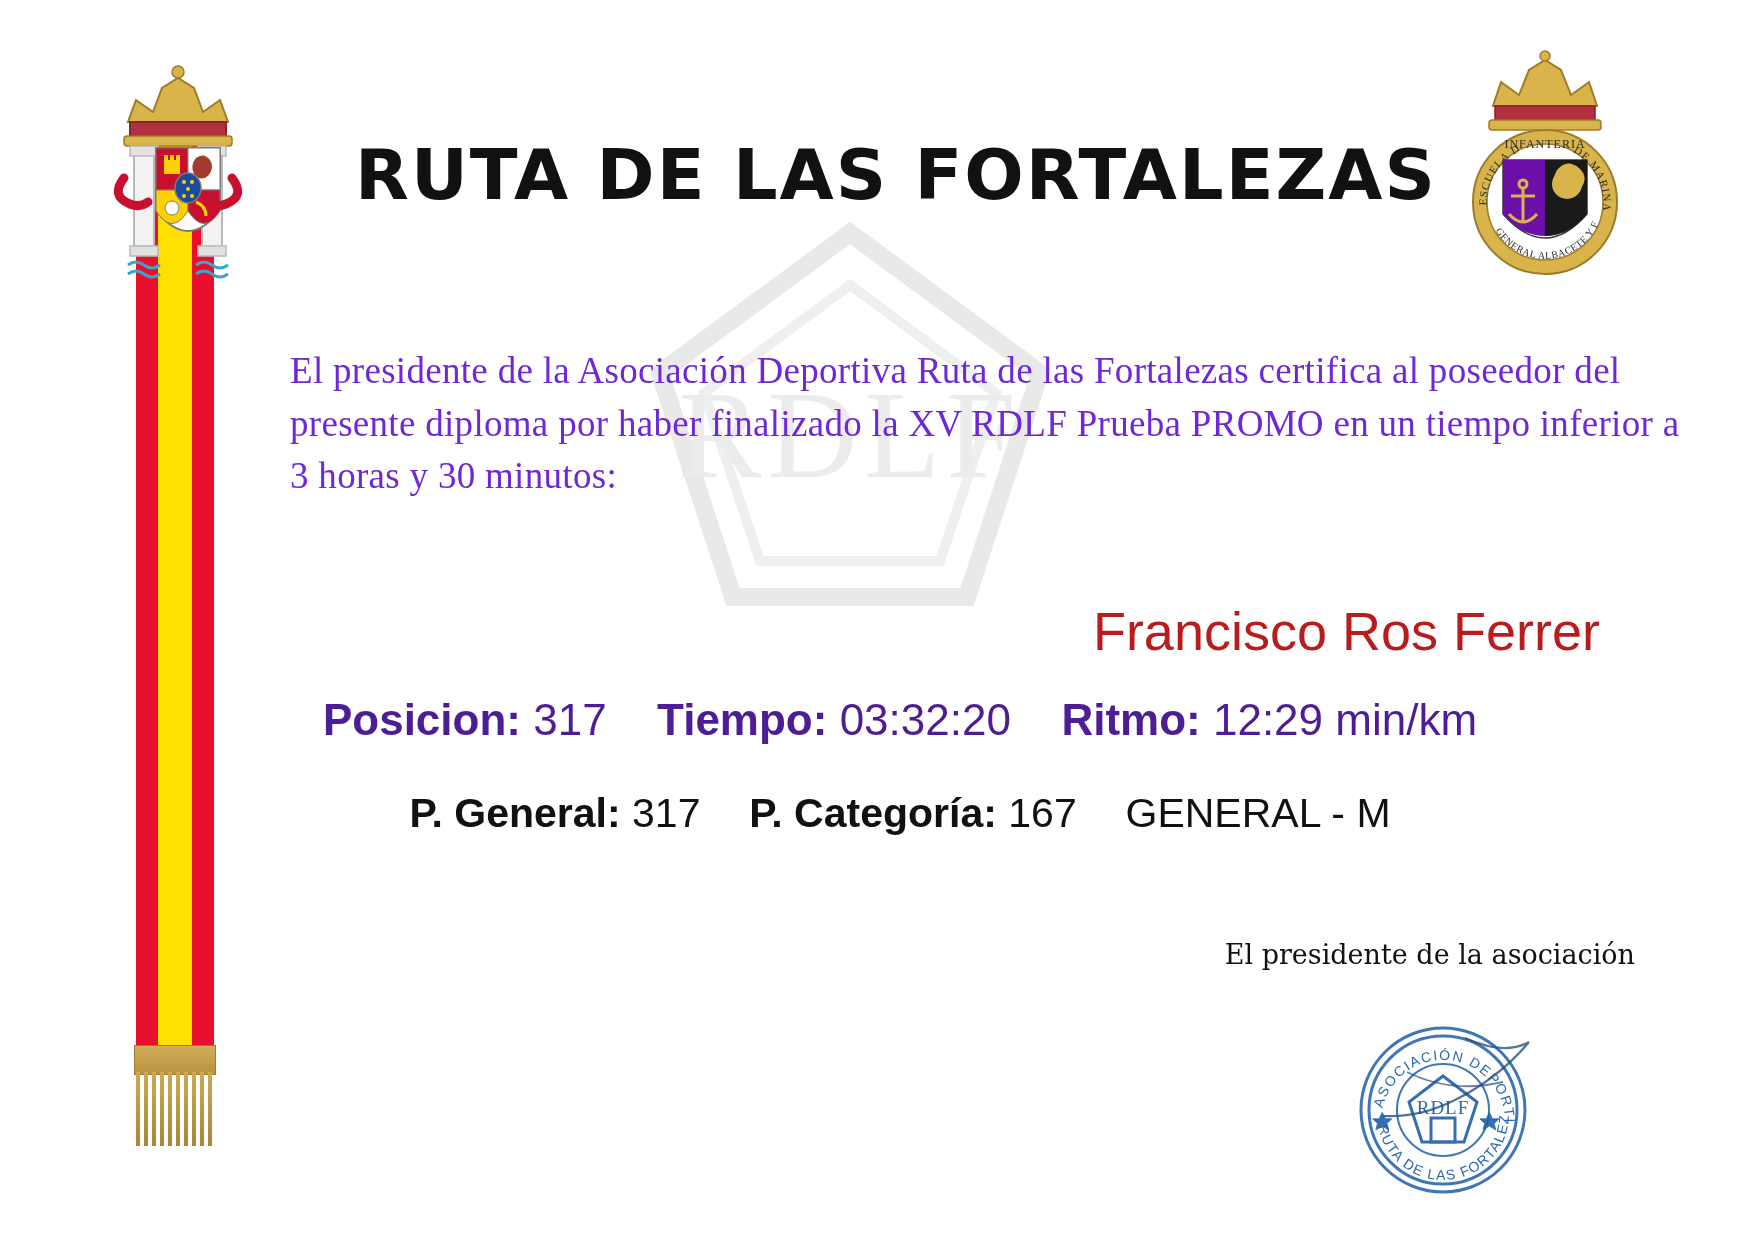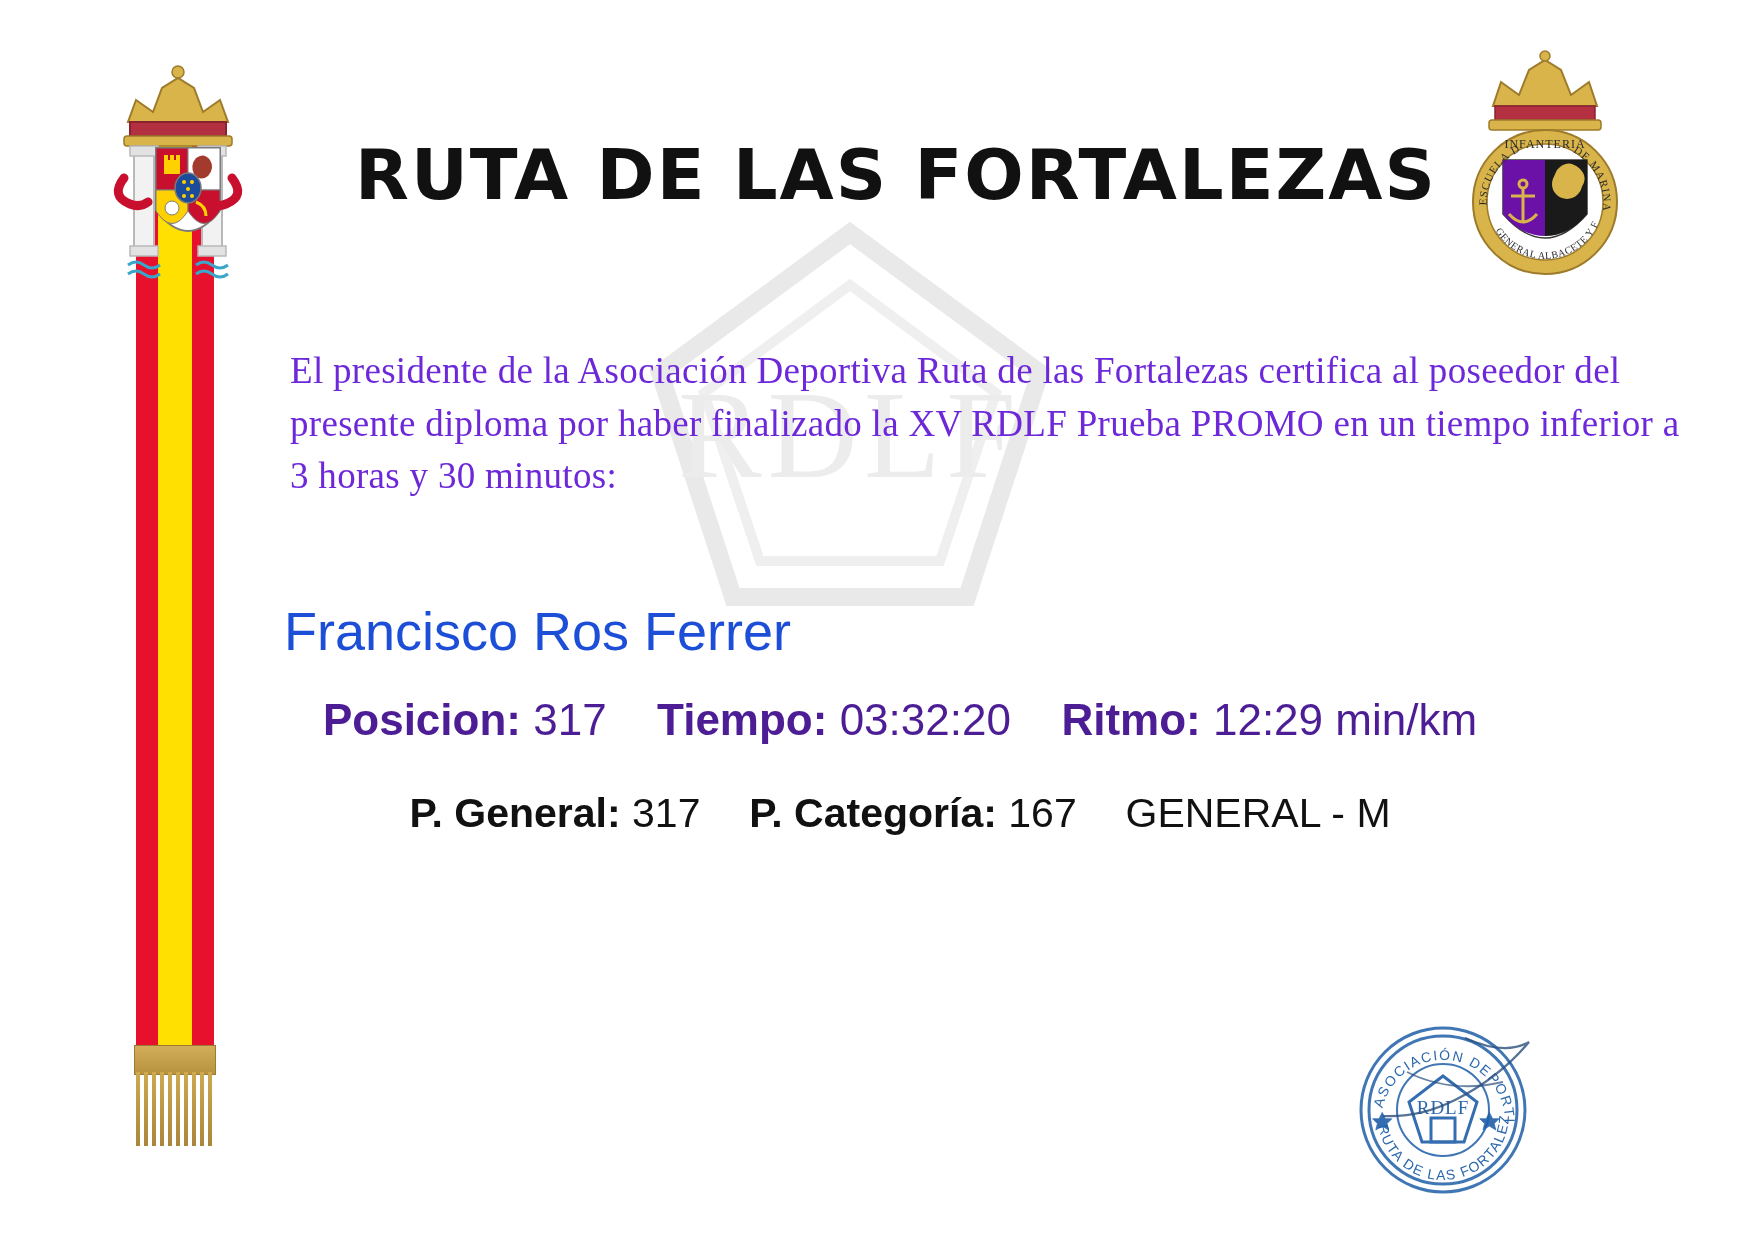--- a/index.html
+++ b/index.html
@@ -117,27 +117,27 @@
     font-size: 37px;
     line-height: 1.42;
     letter-spacing: 0.3px;
     color: #6d28d9;
     z-index: 4;
   }
 
   
   .runner-name {
     position: absolute;
-    left: 284px;
+    left: 290px;
     top: 600px;
     width: 1310px;
-    text-align: left;
+    text-align: right;
     font-family: "Liberation Sans", sans-serif;
     font-size: 54px;
-    color: #1d4ed8;
+    color: #b91c1c;
     z-index: 4;
   }
 
   
   .results-line {
     position: absolute;
     left: 200px;
     top: 695px;
     width: 1400px;
     text-align: center;
@@ -347,20 +347,21 @@
   <span class="lbl">P. General:</span>
   <span class="val">317</span>
   <span class="gap"></span>
   <span class="lbl">P. Categoría:</span>
   <span class="val">167</span>
   <span class="gap"></span>
   <span class="val">GENERAL - M</span>
 </div>
 
 <div class="sign-block">
+  <div>El presidente de la asociación</div>
 </div>
 
 <div class="stamp">
   <svg viewBox="0 0 260 195" width="260" height="195" aria-hidden="true">
     <g stroke="#1f5fa8" fill="none" stroke-width="3" opacity="0.85">
       <circle cx="128" cy="100" r="82"></circle>
       <circle cx="128" cy="100" r="74"></circle>
       <circle cx="128" cy="100" r="46" stroke-width="2"></circle>
     </g>
 

